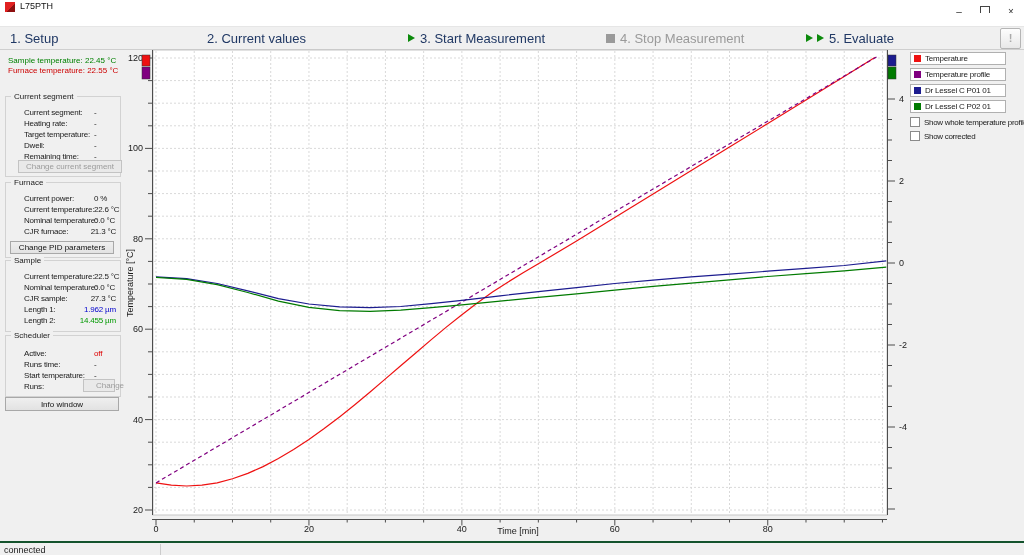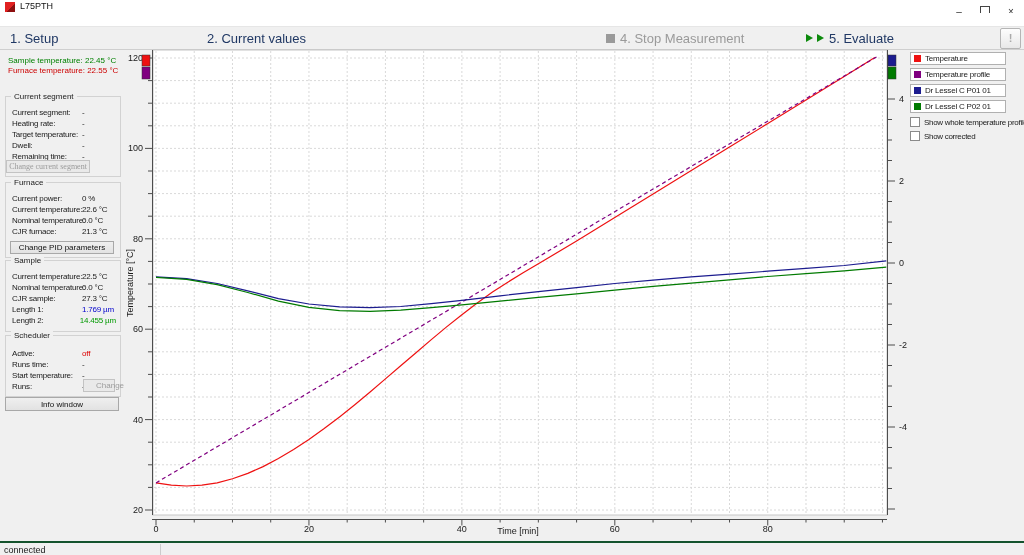--- a/index.html
+++ b/index.html
@@ -24,21 +24,21 @@
   .stop-sq{width:9px;height:9px;background:#9a9a9a;display:inline-block;}
   .warn-btn{position:absolute;right:3px;top:1px;width:19px;height:19px;background:linear-gradient(#fdfdfd,#e8e8e8);border:1px solid #b5b5b5;border-radius:2px;color:#aaa;font-weight:bold;font-size:11px;text-align:center;line-height:18px;}
 
   
   .sidebar{position:absolute;left:0;top:48px;width:125px;height:493px;font-size:8px;color:#1a1a1a;}
   .readout{position:absolute;left:8px;top:8px;line-height:10px;white-space:nowrap;}
   .readout .g{color:#008000;} .readout .r{color:#cc0000;}
   .panel{position:absolute;left:5px;width:114px;border:1px solid #d2d2d2;background:#f0f0f0;}
   .panel-title{position:absolute;top:-5px;left:5px;background:#f0f0f0;padding:0 3px;font-size:8px;color:#1a1a1a;}
   .rows{position:absolute;left:6px;right:4px;top:10px;}
-  .row{display:flex;height:11px;align-items:center;white-space:nowrap;}
+  .row{display:flex;height:11px;align-items:center;white-space:nowrap;margin-left:12px;}
   .row .lbl{width:70px;letter-spacing:-0.2px;overflow:visible;}
   .row .val{letter-spacing:-0.2px;}
   .val.blue{color:#0000cc;} .val.green{color:#009900;} .val.red{color:#dd0000;}
   .btn{position:absolute;background:linear-gradient(#efefef,#e2e2e2);border:1px solid #a8a8a8;font-size:8px;color:#111;text-align:center;font-family:inherit;padding:0;}
   .btn.disabled{color:#9b9b9b;background:#e9e9e9;border-color:#c3c3c3;}
 
   
   .legend{position:absolute;left:910px;top:52px;width:114px;}
   .legend-item{position:relative;width:96px;height:13px;background:#fff;border:1px solid #b0b0b0;margin-bottom:3px;display:flex;align-items:center;gap:4px;padding-left:3px;box-sizing:border-box;}
   .legend-chip{width:7px;height:7px;flex:none;}
@@ -78,20 +78,24 @@
     <span class="menu-item" style="left:52px">Debug</span>
   </div>
 
   <div class="navbar">
     <div class="nav-tab" style="left:10px">
         <span>1. Setup</span>
       </div>
     <div class="nav-tab" style="left:207px">
         <span>2. Current values</span>
       </div>
+    <div class="nav-tab" style="left:408px">
+        <span class="tri"></span>
+        <span>3. Start Measurement</span>
+      </div>
     <div class="nav-tab disabled" style="left:606px">
         <span class="stop-sq"></span>
         <span>4. Stop Measurement</span>
       </div>
     <div class="nav-tab" style="left:806px">
         <span class="tri"></span>
         <span class="tri"></span>
         <span>5. Evaluate</span>
       </div>
     <div class="warn-btn">!</div>
@@ -120,21 +124,21 @@
           </div>
         <div class="row">
             <span class="lbl">Dwell:</span>
             <span class="val">-</span>
           </div>
         <div class="row">
             <span class="lbl">Remaining time:</span>
             <span class="val">-</span>
           </div>
       </div>
-      <button class="btn disabled" style="left:0;right:4px;bottom:3px;height:13px;width:84px;font-family:Liberation Serif, serif;">Change current segment</button>
+      <button class="btn disabled" style="left:12px;right:4px;bottom:3px;height:13px;width:104px;">Change current segment</button>
     </div>
 
     <div class="panel" style="top:134px;height:74px;">
       <span class="panel-title">Furnace</span>
       <div class="rows">
         <div class="row">
             <span class="lbl">Current power:</span>
             <span class="val">0 %</span>
           </div>
         <div class="row">
@@ -163,21 +167,21 @@
         <div class="row">
             <span class="lbl">Nominal temperature:</span>
             <span class="val">0.0 °C</span>
           </div>
         <div class="row">
             <span class="lbl">CJR sample:</span>
             <span class="val">27.3 °C</span>
           </div>
         <div class="row">
             <span class="lbl">Length 1:</span>
-            <span class="val blue">1.769 µm</span>
+            <span class="val blue">1.962 µm</span>
           </div>
         <div class="row">
             <span class="lbl">Length 2:</span>
             <span class="val green">14.455 µm</span>
           </div>
       </div>
     </div>
 
     <div class="panel" style="top:287px;height:60px;">
       <span class="panel-title">Scheduler</span>

